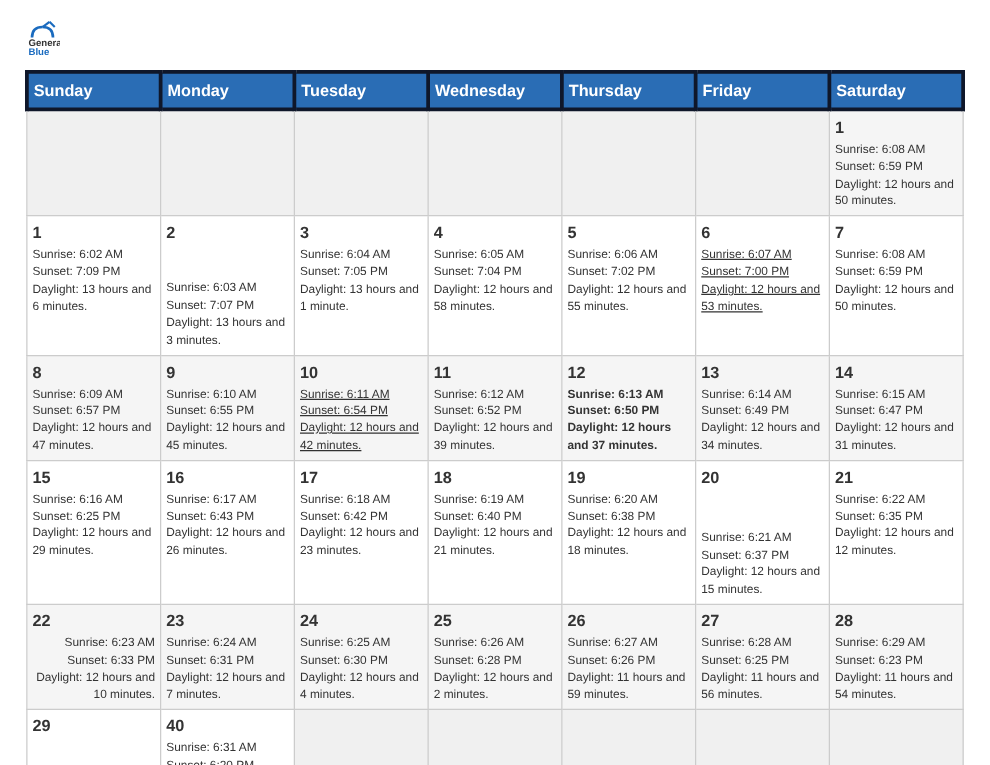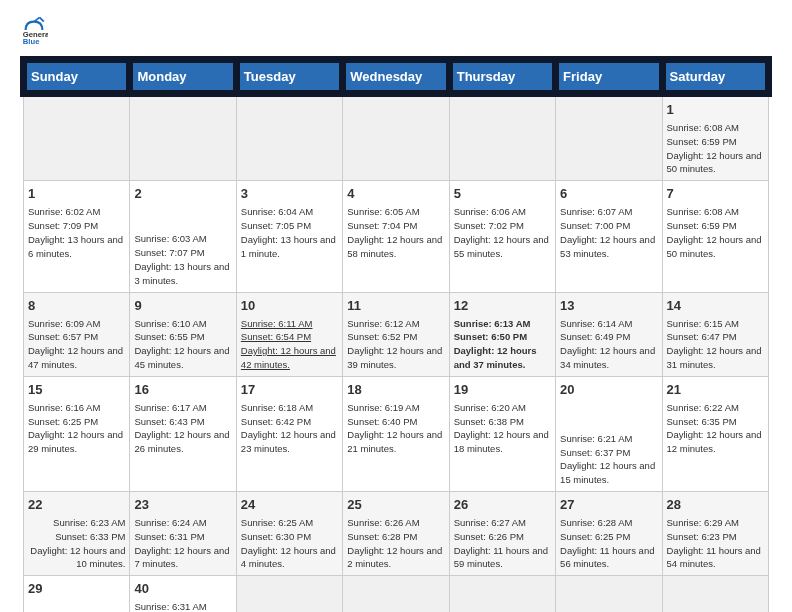--- a/index.html
+++ b/index.html
@@ -48,21 +48,21 @@
     }
     thead tr {
       background-color: #2a6db5;
       color: white;
     }
     thead th {
       padding: 6px 4px;
       font-size: 13px;
       font-weight: bold;
       text-align: left;
-      border: 7px solid #0f172a;
+      border: 3px solid #0f172a;
     }
     tbody tr {
       vertical-align: top;
     }
     tbody td {
       border: 1px solid #ccc;
       padding: 4px 4px;
       font-size: 10px;
       color: #333;
       line-height: 1.4;
@@ -168,21 +168,21 @@
 Daylight: 12 hours and 58 minutes.</div>
           </td>
           <td>
             <span class="day-number">5</span>
             <div class="day-info" style="white-space: pre-line;">Sunrise: 6:06 AM
 Sunset: 7:02 PM
 Daylight: 12 hours and 55 minutes.</div>
           </td>
           <td>
             <span class="day-number">6</span>
-            <div class="day-info" style="white-space: pre-line;">Sunrise: 6:07 AM
+            <div class="day-info" style="white-space: pre-line; text-decoration: underline;">Sunrise: 6:07 AM
 Sunset: 7:00 PM
 Daylight: 12 hours and 53 minutes.</div>
           </td>
           <td>
             <span class="day-number">7</span>
             <div class="day-info" style="white-space: pre-line;">Sunrise: 6:08 AM
 Sunset: 6:59 PM
 Daylight: 12 hours and 50 minutes.</div>
           </td>
         </tr>

